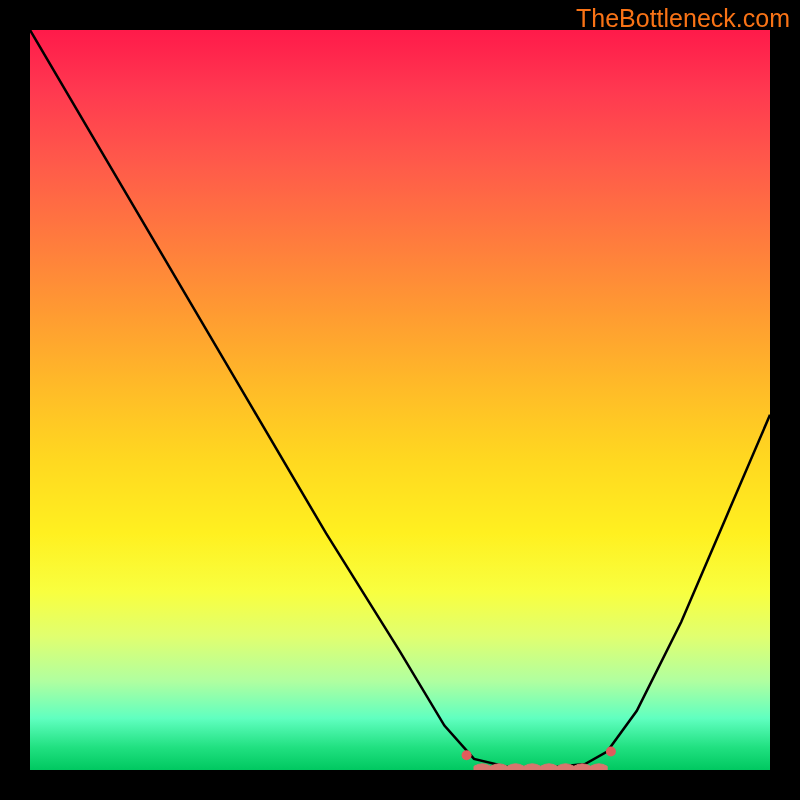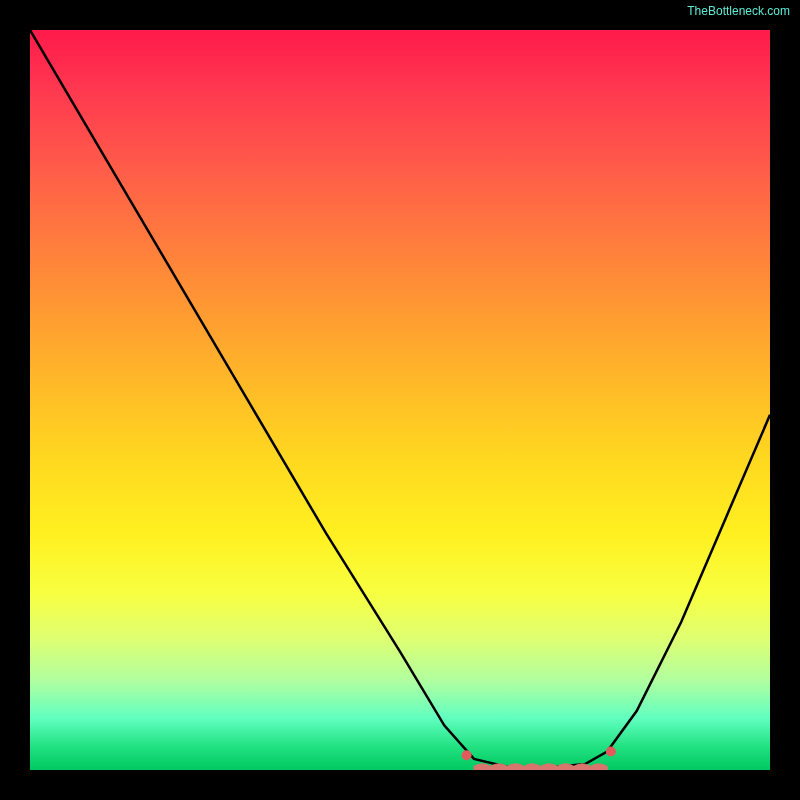--- a/index.html
+++ b/index.html
@@ -1,17 +1,17 @@
 <!DOCTYPE html>
 <html><head>
   <meta charset="utf-8">
   <style>
     * { margin: 0; padding: 0; box-sizing: border-box; }
     body { width: 800px; height: 800px; background: #000; position: relative; font-family: Arial, sans-serif; }
-    .attribution { position: absolute; top: 4px; right: 10px; color: #5eead4; font-size: 12px; font-weight: 500; }
+    .attribution { position: absolute; top: 4px; right: 10px; color: #f97316; font-size: 25px; font-weight: 500; }
     .chart-area { position: absolute; top: 30px; left: 30px; width: 740px; height: 740px; }
     .gradient-bg { width: 100%; height: 100%; background: linear-gradient(to bottom,
       #ff1a4a 0%,
       #ff3850 8%,
       #ff5a4a 18%,
       #ff7a3e 28%,
       #ff9a32 38%,
       #ffba28 48%,
       #ffd820 58%,
       #fff020 68%,

